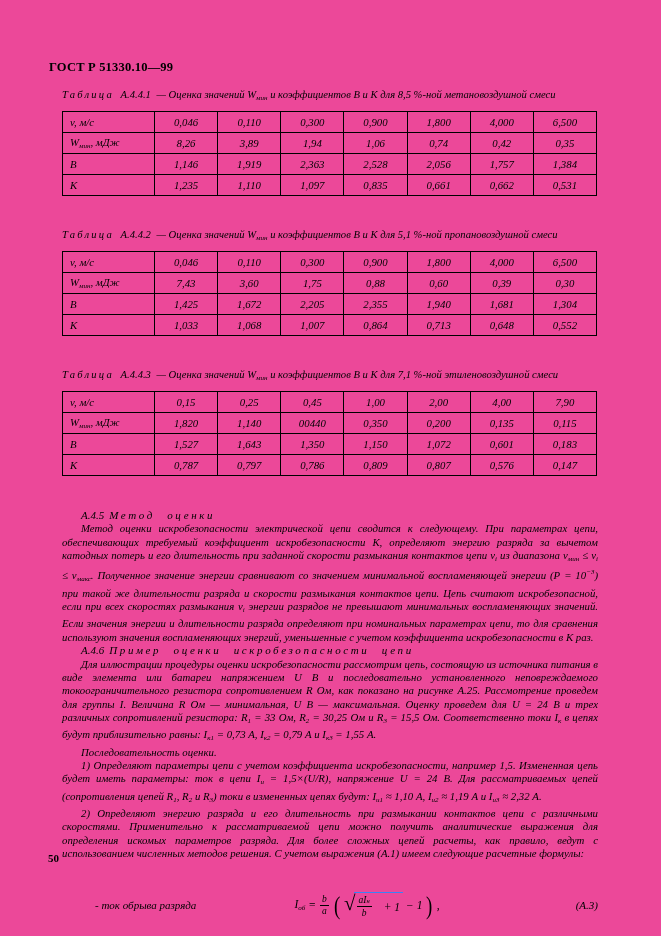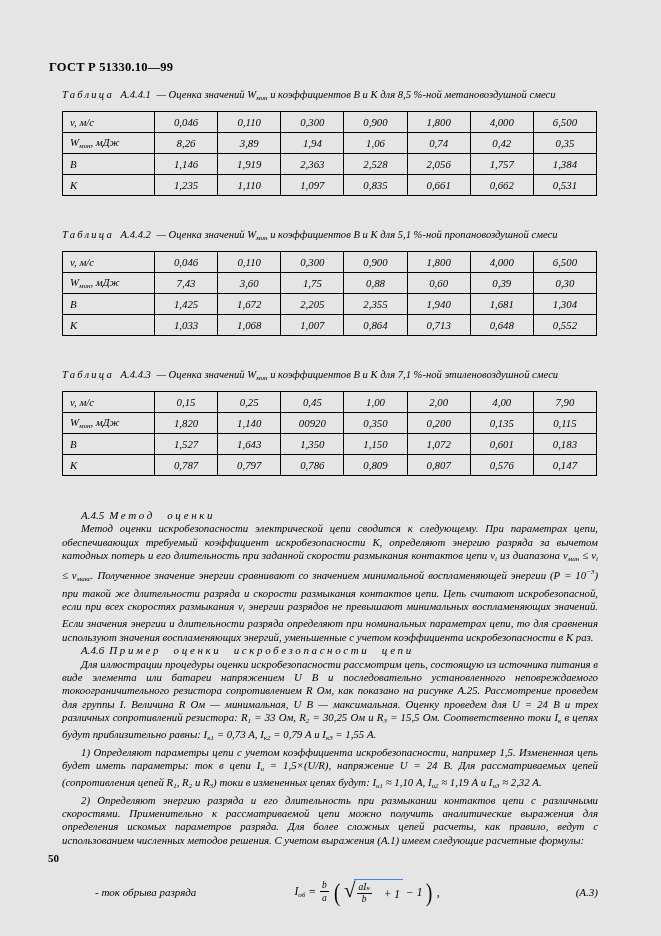--- a/index.html
+++ b/index.html
@@ -1,19 +1,19 @@
 <!DOCTYPE html>
 <html><head>
 <meta charset="utf-8">
 <style>
   html,body { margin:0; padding:0; background:#ffffff; }
   .page {
     position:relative;
     width:661px; height:936px;
-    background:#e5e5e5;
+    background:#ec4899;
     font-family:"Liberation Serif", serif;
     color:#000;
     overflow:hidden;
   }
   .doc-header {
     position:absolute; left:49px; top:60px;
     font-weight:bold; font-size:12.5px; letter-spacing:0.2px;
   }
   .content { position:absolute; left:62px; top:89px; width:536px; }
 
@@ -188,21 +188,21 @@
               <td>0,45</td>
               <td>1,00</td>
               <td>2,00</td>
               <td>4,00</td>
               <td>7,90</td>
             </tr>
             <tr>
               <td class="lbl"><span>W</span><sub>мин</sub><span>, мДж</span></td>
               <td>1,820</td>
               <td>1,140</td>
-              <td>00920</td>
+              <td>00440</td>
               <td>0,350</td>
               <td>0,200</td>
               <td>0,135</td>
               <td>0,115</td>
             </tr>
             <tr>
               <td class="lbl"><span>В</span></td>
               <td>1,527</td>
               <td>1,643</td>
               <td>1,350</td>
@@ -227,20 +227,21 @@
 
     <p class="heading">
       <span>А.4.5</span><span class="sp2">Метод оценки</span>
     </p>
     <p class="body"><span>Метод оценки искробезопасности электрической цепи сводится к следующему. При параметрах цепи, обеспечивающих требуемый коэффициент искробезопасности К, определяют энергию разряда за вычетом катодных потерь и его длительность при заданной скорости размыкания контактов цепи v</span><sub>i</sub><span> из диапазона v</span><sub>мин</sub><span> ≤ v</span><sub>i</sub><span> ≤ v</span><sub>макс</sub><span>. Полученное значение энергии сравнивают со значением минимальной воспламеняющей энергии (Р = 10</span><sup>−3</sup><span>) при такой же длительности разряда и скорости размыкания контактов цепи. Цепь считают искробезопасной, если при всех скоростях размыкания v</span><sub>i</sub><span> энергии разрядов не превышают минимальных воспламеняющих значений. Если значения энергии и длительности разряда определяют при номинальных параметрах цепи, то для сравнения используют значения воспламеняющих энергий, уменьшенные с учетом коэффициента искробезопасности в К раз.</span></p>
 
     <p class="heading">
       <span>А.4.6</span><span class="sp2">Пример оценки искробезопасности цепи</span>
     </p>
     <p class="body"><span>Для иллюстрации процедуры оценки искробезопасности рассмотрим цепь, состоящую из источника питания в виде элемента или батареи напряжением U В и последовательно установленного неповреждаемого токоограничительного резистора сопротивлением R Ом, как показано на рисунке А.25. Рассмотрение проведем для группы I. Величина R Ом — минимальная, U В — максимальная. Оценку проведем для U = 24 В и трех различных сопротивлений резистора: R</span><sub>1</sub><span> = 33 Ом, R</span><sub>2</sub><span> = 30,25 Ом и R</span><sub>3</sub><span> = 15,5 Ом. Соответственно токи I</span><sub>к</sub><span> в цепях будут приблизительно равны: I</span><sub>к1</sub><span> = 0,73 А, I</span><sub>к2</sub><span> = 0,79 А и I</span><sub>к3</sub><span> = 1,55 А.</span></p>
+    <p class="body">Последовательность оценки.</p>
     <p class="body"><span>1) Определяют параметры цепи с учетом коэффициента искробезопасности, например 1,5. Измененная цепь будет иметь параметры: ток в цепи I</span><sub>и</sub><span> = 1,5×(U/R), напряжение U = 24 В. Для рассматриваемых цепей (сопротивления цепей R</span><sub>1</sub><span>, R</span><sub>2</sub><span> и R</span><sub>3</sub><span>) токи в измененных цепях будут: I</span><sub>и1</sub><span> ≈  1,10 А, I</span><sub>и2</sub><span> ≈  1,19 А и I</span><sub>и3</sub><span> ≈  2,32 А.</span></p>
     <p class="body"><span>2) Определяют энергию разряда и его длительность при размыкании контактов цепи с различными скоростями. Применительно к рассматриваемой цепи можно получить аналитические выражения для определения искомых параметров разряда. Для более сложных цепей расчеты, как правило, ведут с использованием численных методов решения. С учетом выражения (А.1) имеем следующие расчетные формулы:</span></p>
 
     <div class="formula-row">
       <span class="formula-label">- ток обрыва разряда</span>
       <span class="formula">
         <span><span>I</span><sub>об</sub></span>
         <span>=</span>
         <span class="frac">
           <span class="fnum">b</span>

